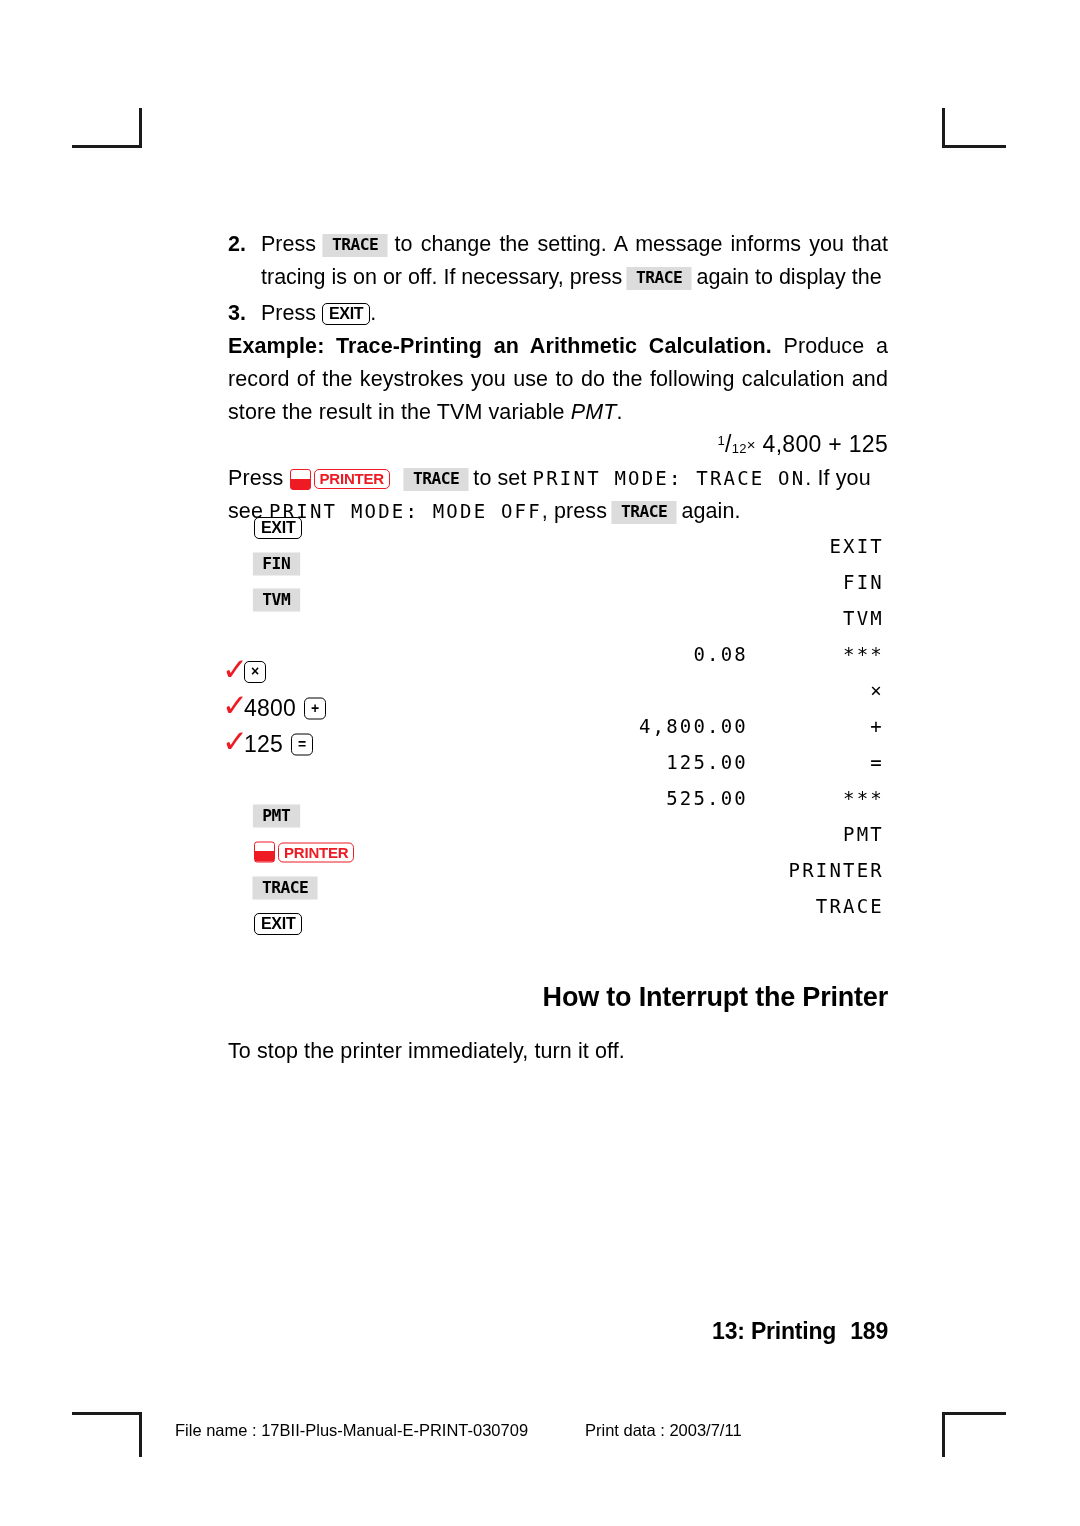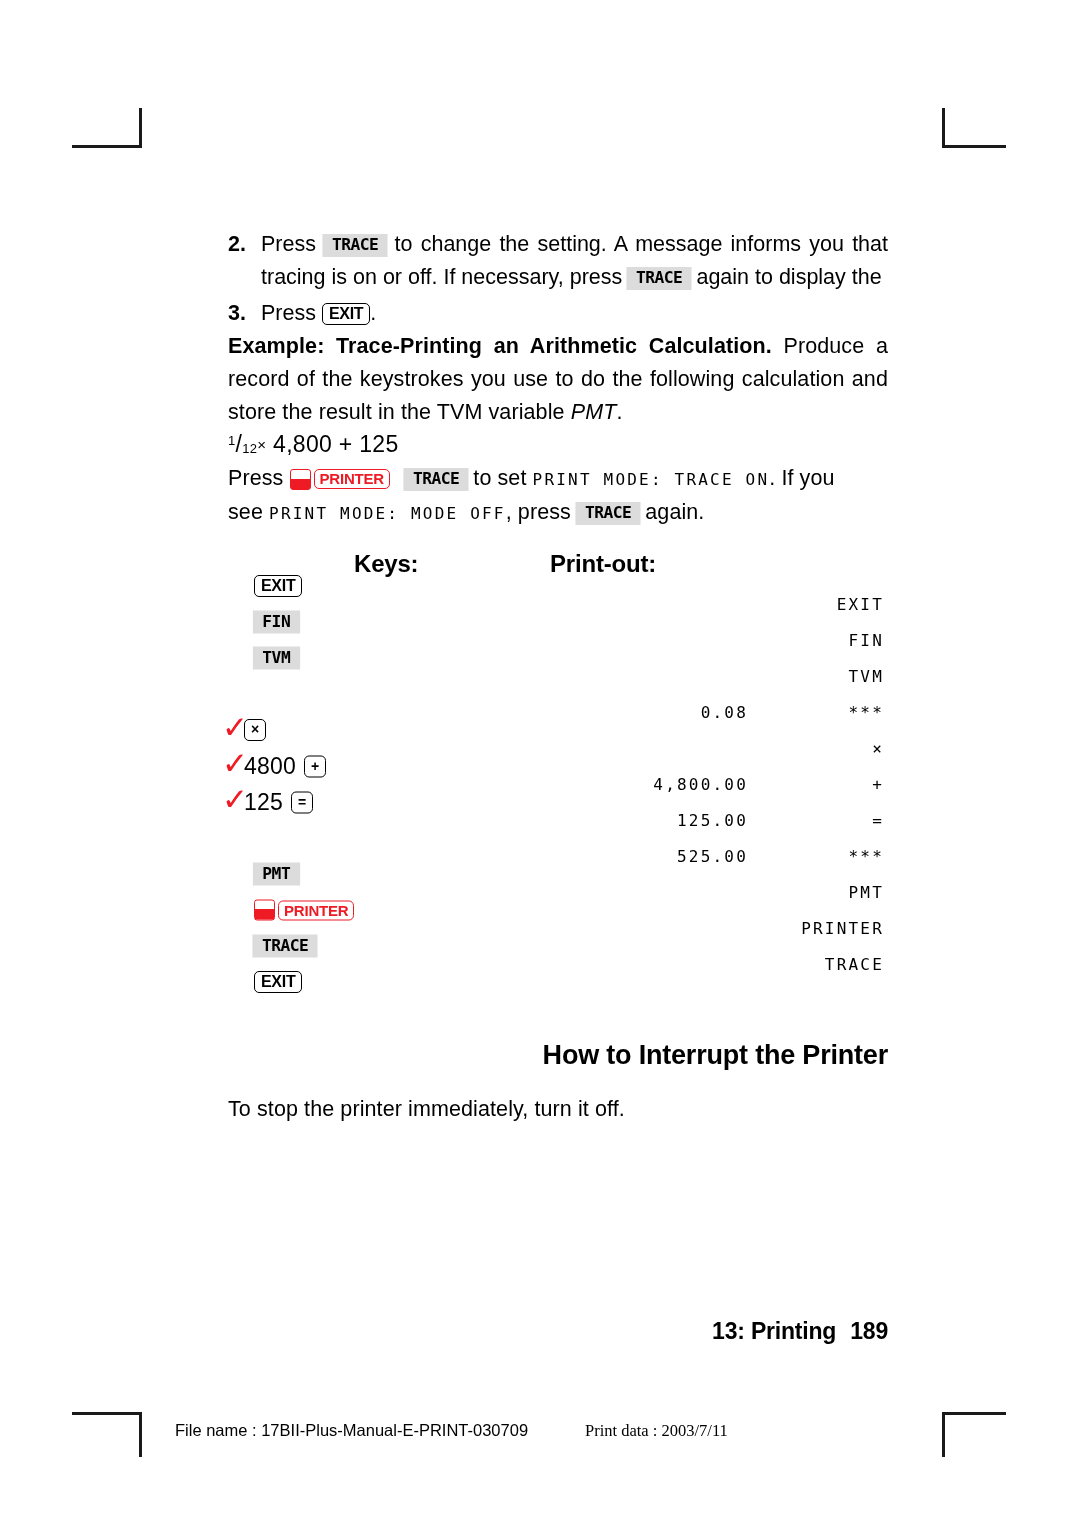--- a/index.html
+++ b/index.html
@@ -131,28 +131,28 @@
     width: 19px;
     height: 19px;
     border-radius: 3px;
     border: 1.4px solid #ee1b24;
     background: linear-gradient(to bottom, #ffffff 0%, #ffffff 46%, #ee1b24 46%, #ee1b24 100%);
   }
 
   
   .disp {
     font-family: "DejaVu Sans Mono", monospace;
-    font-size: 16px;
+    font-size: 19px;
     letter-spacing: 2.2px;
     font-weight: normal;
   }
 
   
   .formula {
-    text-align: left;
+    text-align: right;
     font-size: 23px;
     margin-top: 2px;
     letter-spacing: 0.3px;
   }
   .formula sup { font-size: 13px; vertical-align: 7px; }
   .formula sub { font-size: 13px; vertical-align: -1px; }
   .formula .times { font-size: 15px; vertical-align: 2px; }
 
   
   .h-example { font-weight: bold; }
@@ -239,21 +239,21 @@
 
   .filefooter {
     position: absolute;
     left: 175px;
     top: 1421px;
     width: 740px;
     font-size: 16.5px;
     color: #000;
   }
   .filefooter .fname { position: absolute; left: 0; top: 0; white-space: nowrap; }
-  .filefooter .pdata { position: absolute; left: 410px; top: 0; white-space: nowrap; font-family: Liberation Serif, serif; }
+  .filefooter .pdata { position: absolute; left: 410px; top: 0; white-space: nowrap; }
 </style>
 </head>
 <body>
 
 <div class="crop crop-tl">
     <i class="h"></i>
     <i class="v"></i>
   </div>
 <div class="crop crop-tr">
     <i class="h"></i>
@@ -302,24 +302,20 @@
     <span class="k key-grey" style="margin-left:9px;">TRACE</span>
     <span>to set</span>
     <span class="disp">PRINT MODE: TRACE ON</span><span>. If you</span>
     <br>
     <span>see</span>
     <span class="disp">PRINT MODE: MODE OFF</span><span>, press</span>
     <span class="k key-grey">TRACE</span>
     <span>again.</span>
   </div>
 
-  <div class="table-hdr">
-    <span class="col-keys">Keys:</span>
-    <span class="col-print">Print-out:</span>
-  </div>
 
   <div id="krows">
       <div class="krow">
         <div class="keys">
           <span class="inner" style="left: 26px;"><span class="k key-out">EXIT</span></span>
         </div>
         <div class="pnum disp"></div>
         <div class="pcmd disp">EXIT</div>
       </div>
       <div class="krow">

